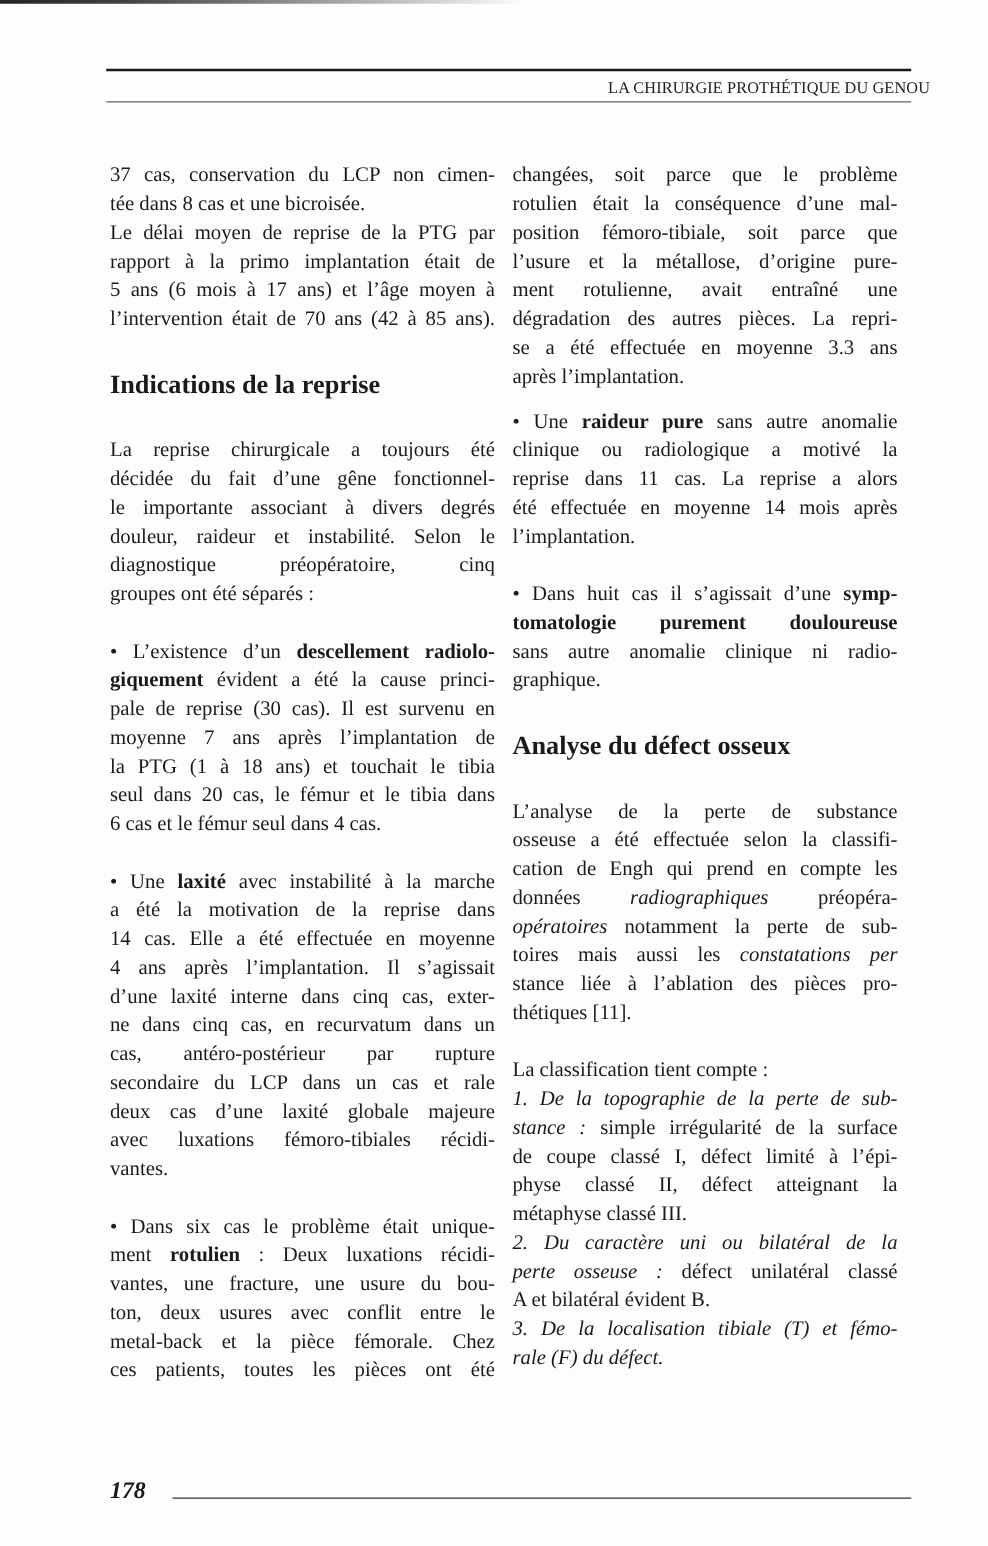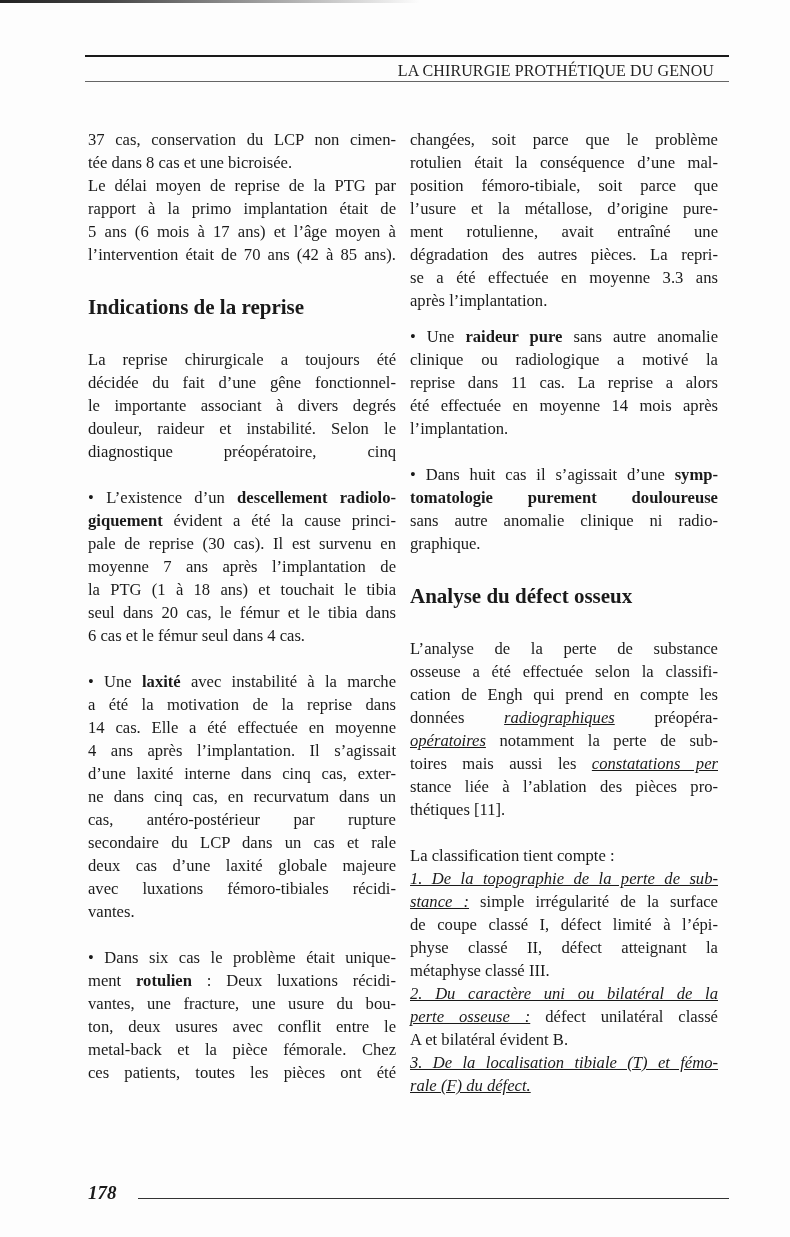--- a/index.html
+++ b/index.html
@@ -8,39 +8,39 @@
     background: #fdfdfd; color: #1a1a1a;
     font-family: "Liberation Serif", "DejaVu Serif", serif;
   }
   .scan-artifact {
     position: absolute; left: 0; top: 0; width: 420px; height: 3px;
     background: linear-gradient(to right, #222 0%, #444 25%, #999 60%, rgba(200,200,200,0) 100%);
   }
   .rule-thick { position: absolute; left: 85px; top: 55px; width: 644px; height: 2px; background: #1a1a1a; }
   .rule-thin  { position: absolute; left: 85px; top: 81px; width: 644px; height: 1px; background: #666; }
   .running-head {
-    position: absolute; right: 76px; top: 62px;
-    font-size: 16px; letter-spacing: 0.1px; color: #222; white-space: nowrap;
+    position: absolute; right: 46px; top: 62px;
+    font-size: 13px; letter-spacing: 0.1px; color: #222; white-space: nowrap;
   }
   .col { position: absolute; width: 308px; }
   .col-left { left: 88px; top: 128px; }
   .col-right { left: 410px; top: 128px; }
   .line {
     display: block; height: 23px; line-height: 23px; font-size: 16.6px;
     text-align: justify; text-align-last: justify; white-space: nowrap;
   }
   .line.last { text-align-last: left; }
   .line.gap { height: 23px; }
   .line.gap-sm { height: 13px; }
   .heading {
     display: block; height: 36px; line-height: 36px;
     font-size: 21px; font-weight: bold; white-space: nowrap;
   }
   .bi { font-weight: bold; }
-  .i { font-style: italic; text-decoration: underline; }
+  .i { font-style: italic; }
   .footer-num {
     position: absolute; left: 88px; top: 1182px;
     font-size: 19px; font-weight: bold; font-style: italic; text-align: center;
   }
   .footer-rule { position: absolute; left: 138px; top: 1198px; width: 591px; height: 1px; background: #333; }
 </style>
 </head>
 <body>
 
 <div class="scan-artifact"></div>
@@ -60,20 +60,21 @@
   </div>
   <span class="line gap"></span>
   <span class="heading">Indications de la reprise</span>
   <span class="line gap"></span>
   <div>
     <span class="line">La reprise chirurgicale a toujours été</span>
     <span class="line">décidée du fait d’une gêne fonctionnel-</span>
     <span class="line">le importante associant à divers degrés</span>
     <span class="line">douleur, raideur et instabilité. Selon le</span>
     <span class="line">diagnostique préopératoire, cinq</span>
+    <span class="line last">groupes ont été séparés :</span>
   </div>
   <span class="line gap"></span>
   <div>
     <span class="line"><span>• L’existence d’un </span><span class="bi">descellement radiolo-</span></span>
     <span class="line"><span class="bi">giquement</span><span> évident a été la cause princi-</span></span>
     <span class="line">pale de reprise (30 cas). Il est survenu en</span>
     <span class="line">moyenne 7 ans après l’implantation de</span>
     <span class="line">la PTG (1 à 18 ans) et touchait le tibia</span>
     <span class="line">seul dans 20 cas, le fémur et le tibia dans</span>
     <span class="line last">6 cas et le fémur seul dans 4 cas.</span>

